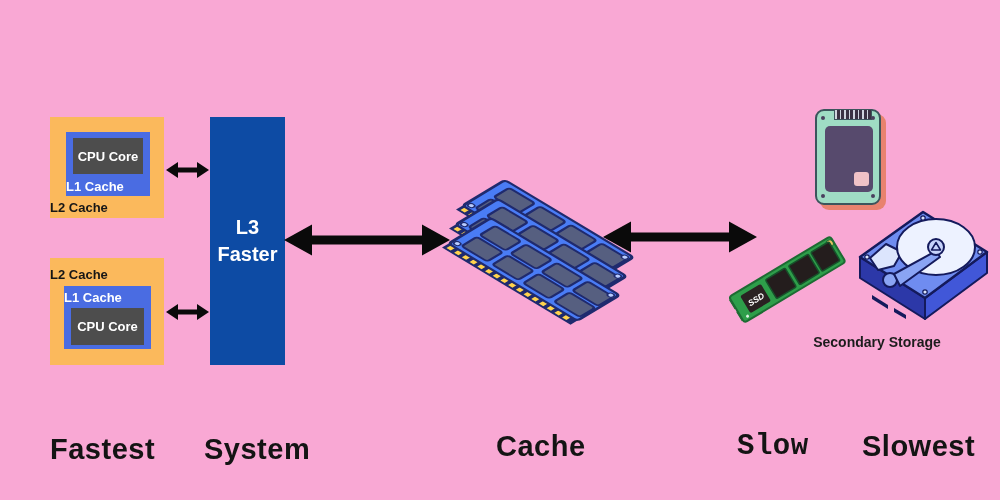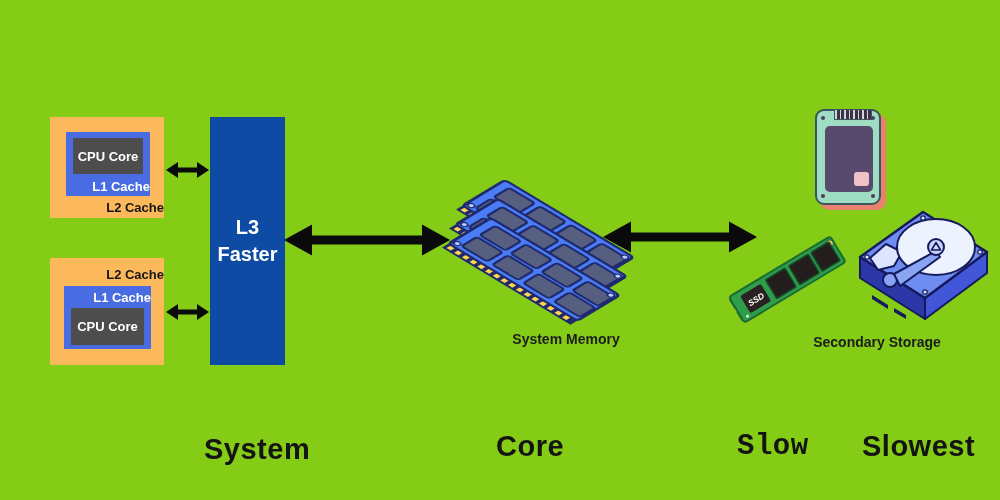--- a/index.html
+++ b/index.html
@@ -1,34 +1,34 @@
 <!DOCTYPE html>
 <html><head>
 <meta charset="utf-8">
 <style>
   html,body{margin:0;padding:0;}
   .canvas{
     position:relative;
     width:1000px;height:500px;
-    background:#84cc16;
+    background:#f9a8d4;
     overflow:hidden;
     font-family:"Liberation Sans", sans-serif;
   }
   
   .cpu-block{position:absolute;background:#fbb95c;}
   .cpu-top{left:50px;top:117px;width:114px;height:101px;}
   .cpu-bottom{left:50px;top:258px;width:114px;height:107px;}
   .l1-box{position:absolute;background:#4a6ce2;}
   .cpu-top .l1-box{left:16px;top:15px;width:84px;height:64px;}
   .cpu-bottom .l1-box{left:14px;top:28px;width:87px;height:63px;}
   .core-box{position:absolute;background:#4d4d4d;color:#ffffff;
     font-size:13px;font-weight:700;display:flex;align-items:center;justify-content:center;}
   .cpu-top .core-box{left:7px;top:6px;width:70px;height:36px;}
   .cpu-bottom .core-box{left:7px;top:22px;width:73px;height:37px;}
-  .box-label{position:absolute;width:100%;text-align:right;font-size:13px;font-weight:700;}
+  .box-label{position:absolute;width:100%;text-align:left;font-size:13px;font-weight:700;}
   .l1-label{color:#ffffff;}
   .cpu-top .l1-label{bottom:2px;}
   .cpu-bottom .l1-label{top:4px;}
   .l2-label{color:#161616;}
   .cpu-top .l2-label{bottom:3px;}
   .cpu-bottom .l2-label{top:9px;}
   
   .l3-box{position:absolute;left:210px;top:117px;width:75px;height:248px;background:#0d4ba4;
     display:flex;flex-direction:column;align-items:center;justify-content:center;
     color:#ffffff;font-size:20px;font-weight:700;line-height:27px;}
@@ -172,21 +172,21 @@
     <circle cx="88" cy="45" r="8" fill="#c7d3fb" stroke="#141a5c" stroke-width="2"></circle>
     <path d="M88 40.5 L92.5 48 L83.5 48 Z" fill="none" stroke="#141a5c" stroke-width="1.5" stroke-linejoin="round"></path>
     <circle cx="75" cy="16" r="2.2" fill="#dce5fd" stroke="#141a5c" stroke-width="1.2"></circle>
     <circle cx="132" cy="50" r="2.2" fill="#dce5fd" stroke="#141a5c" stroke-width="1.2"></circle>
     <circle cx="77" cy="90" r="2.2" fill="#dce5fd" stroke="#141a5c" stroke-width="1.2"></circle>
     <circle cx="19" cy="55" r="2.2" fill="#dce5fd" stroke="#141a5c" stroke-width="1.2"></circle>
     <polygon points="24,93 40,103 40,107 24,97" fill="#141a5c"></polygon>
     <polygon points="46,106 58,113 58,117 46,110" fill="#141a5c"></polygon>
   </svg>
 
-  <div class="caption caption-memory">System Memory</div>
   <div class="caption caption-storage">Secondary Storage</div>
 
+  <div class="speed speed-fastest">Fastest</div>
   <div class="speed speed-faster">System</div>
-  <div class="speed speed-fast">Core</div>
+  <div class="speed speed-fast">Cache</div>
   <div class="speed speed-slow">Slow</div>
   <div class="speed speed-slowest">Slowest</div>
 
 </div>
 
 </body></html>

